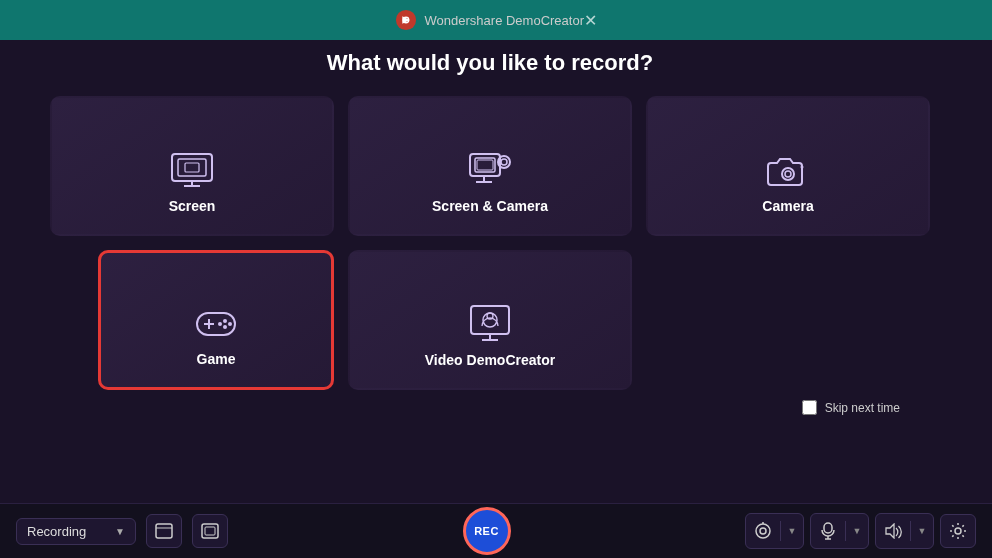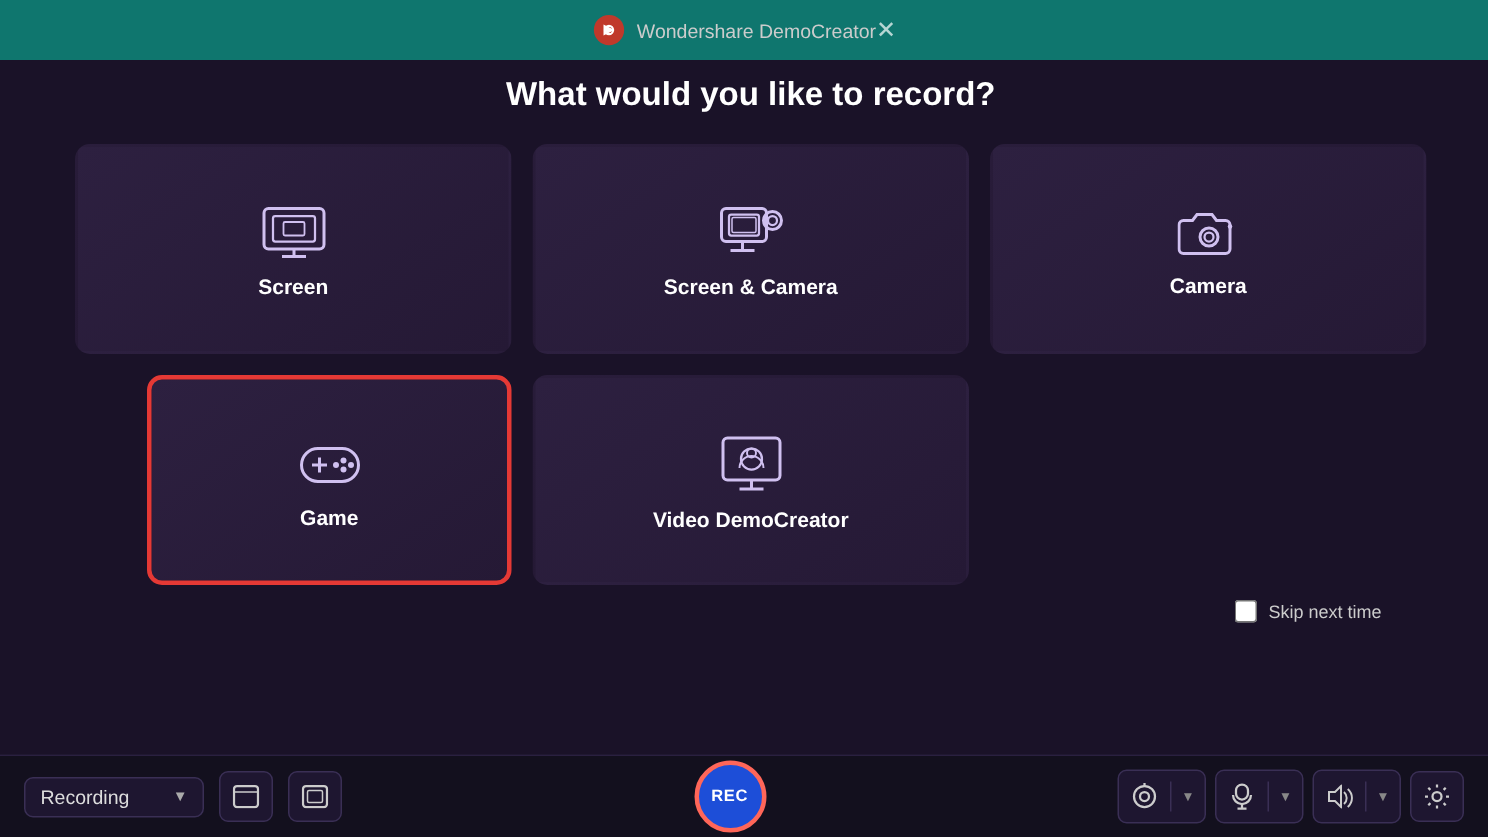--- a/index.html
+++ b/index.html
@@ -41,21 +41,21 @@
       color: #aaa;
       cursor: pointer;
       background: none;
       border: none;
       color: #fff;
       opacity: 0.7;
     }
 
     
     .main-content {
-      padding: 10px 21px 0 30px;
+      padding: 10px 42px 0 30px;
     }
 
     .page-heading {
       text-align: center;
       font-size: 22px;
       font-weight: 700;
       color: #fff;
       margin-bottom: 20px;
     }
 
@@ -67,21 +67,21 @@
       gap: 14px;
       padding: 0 20px;
     }
 
     .card {
       background: linear-gradient(145deg, #2d2040, #251935);
       border-radius: 10px;
       display: flex;
       flex-direction: column;
       align-items: center;
-      justify-content: center;
+      justify-content: flex-end;
       padding: 24px 10px 20px;
       cursor: pointer;
       border: 2px solid transparent;
       transition: border-color 0.2s;
       height: 140px;
     }
     .card.selected {
       border: 3px solid #e53935;
       margin-left: 48px;
     }

